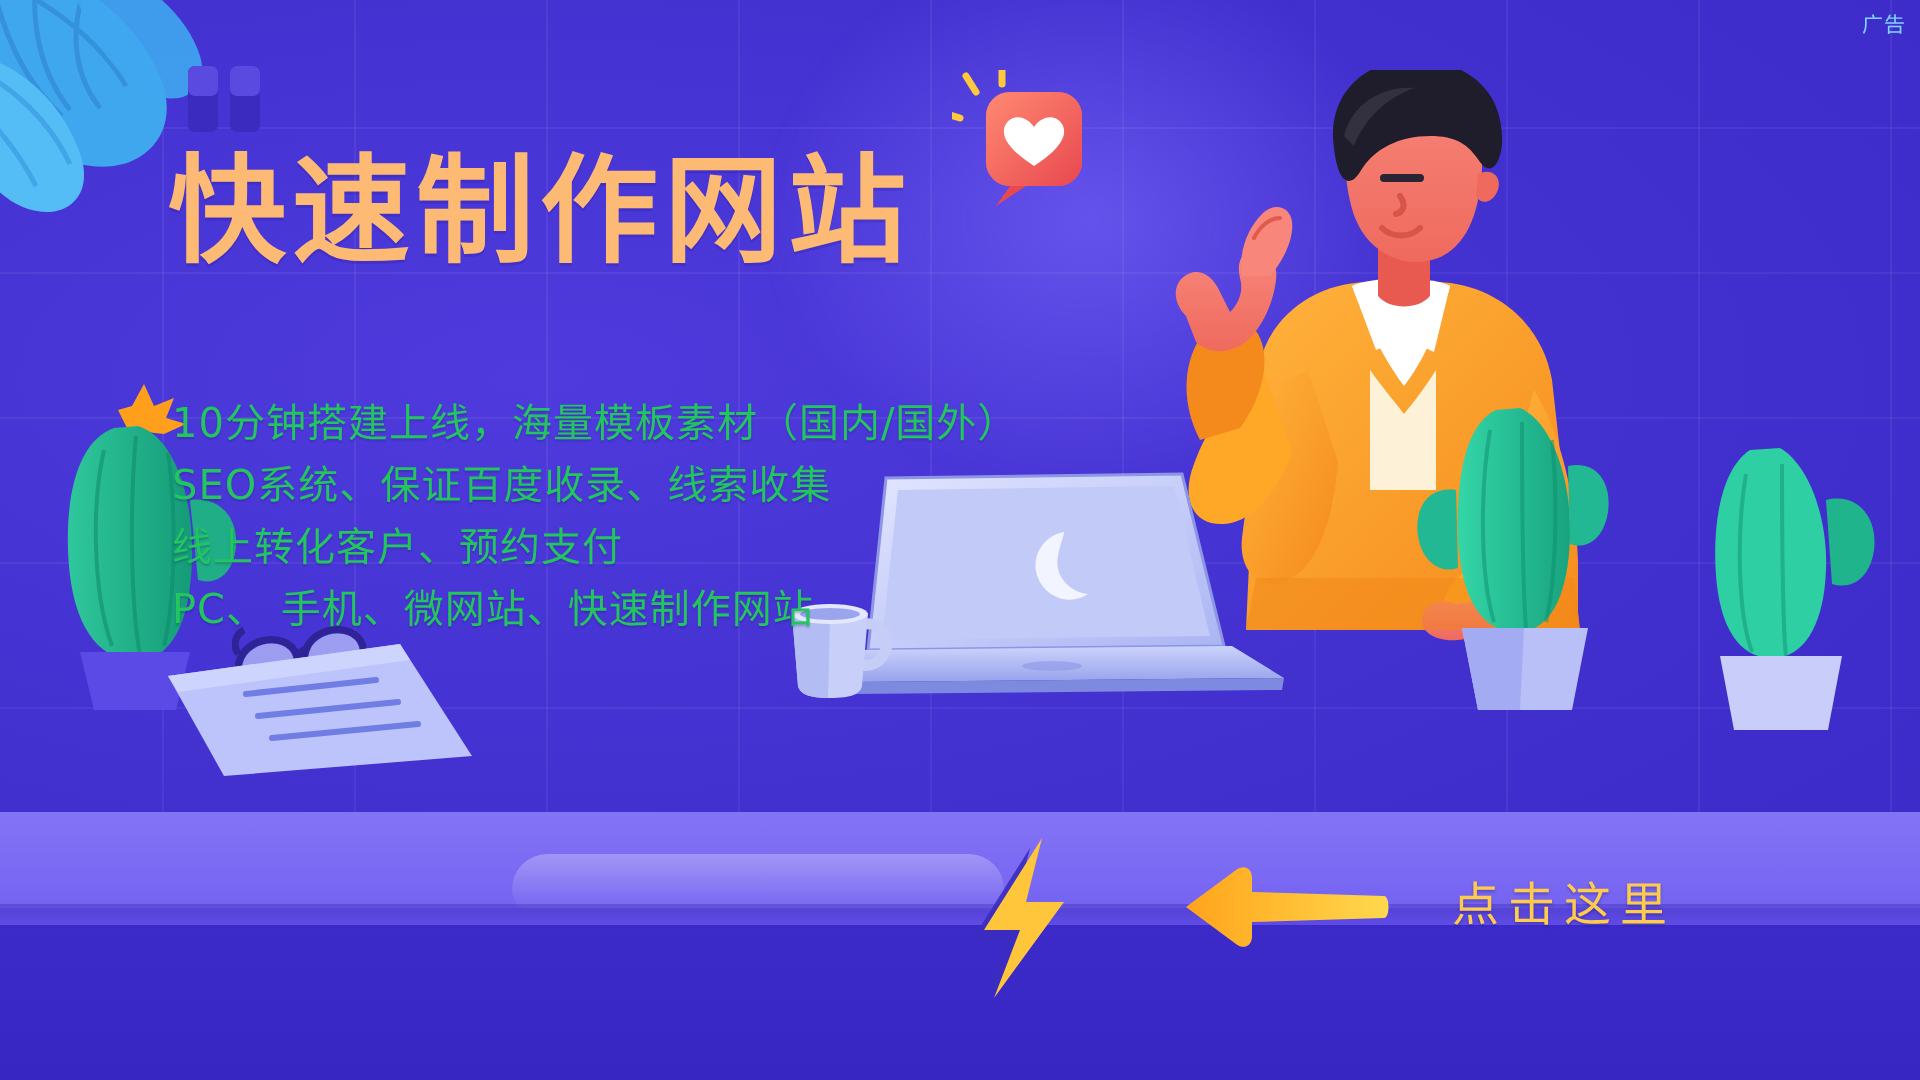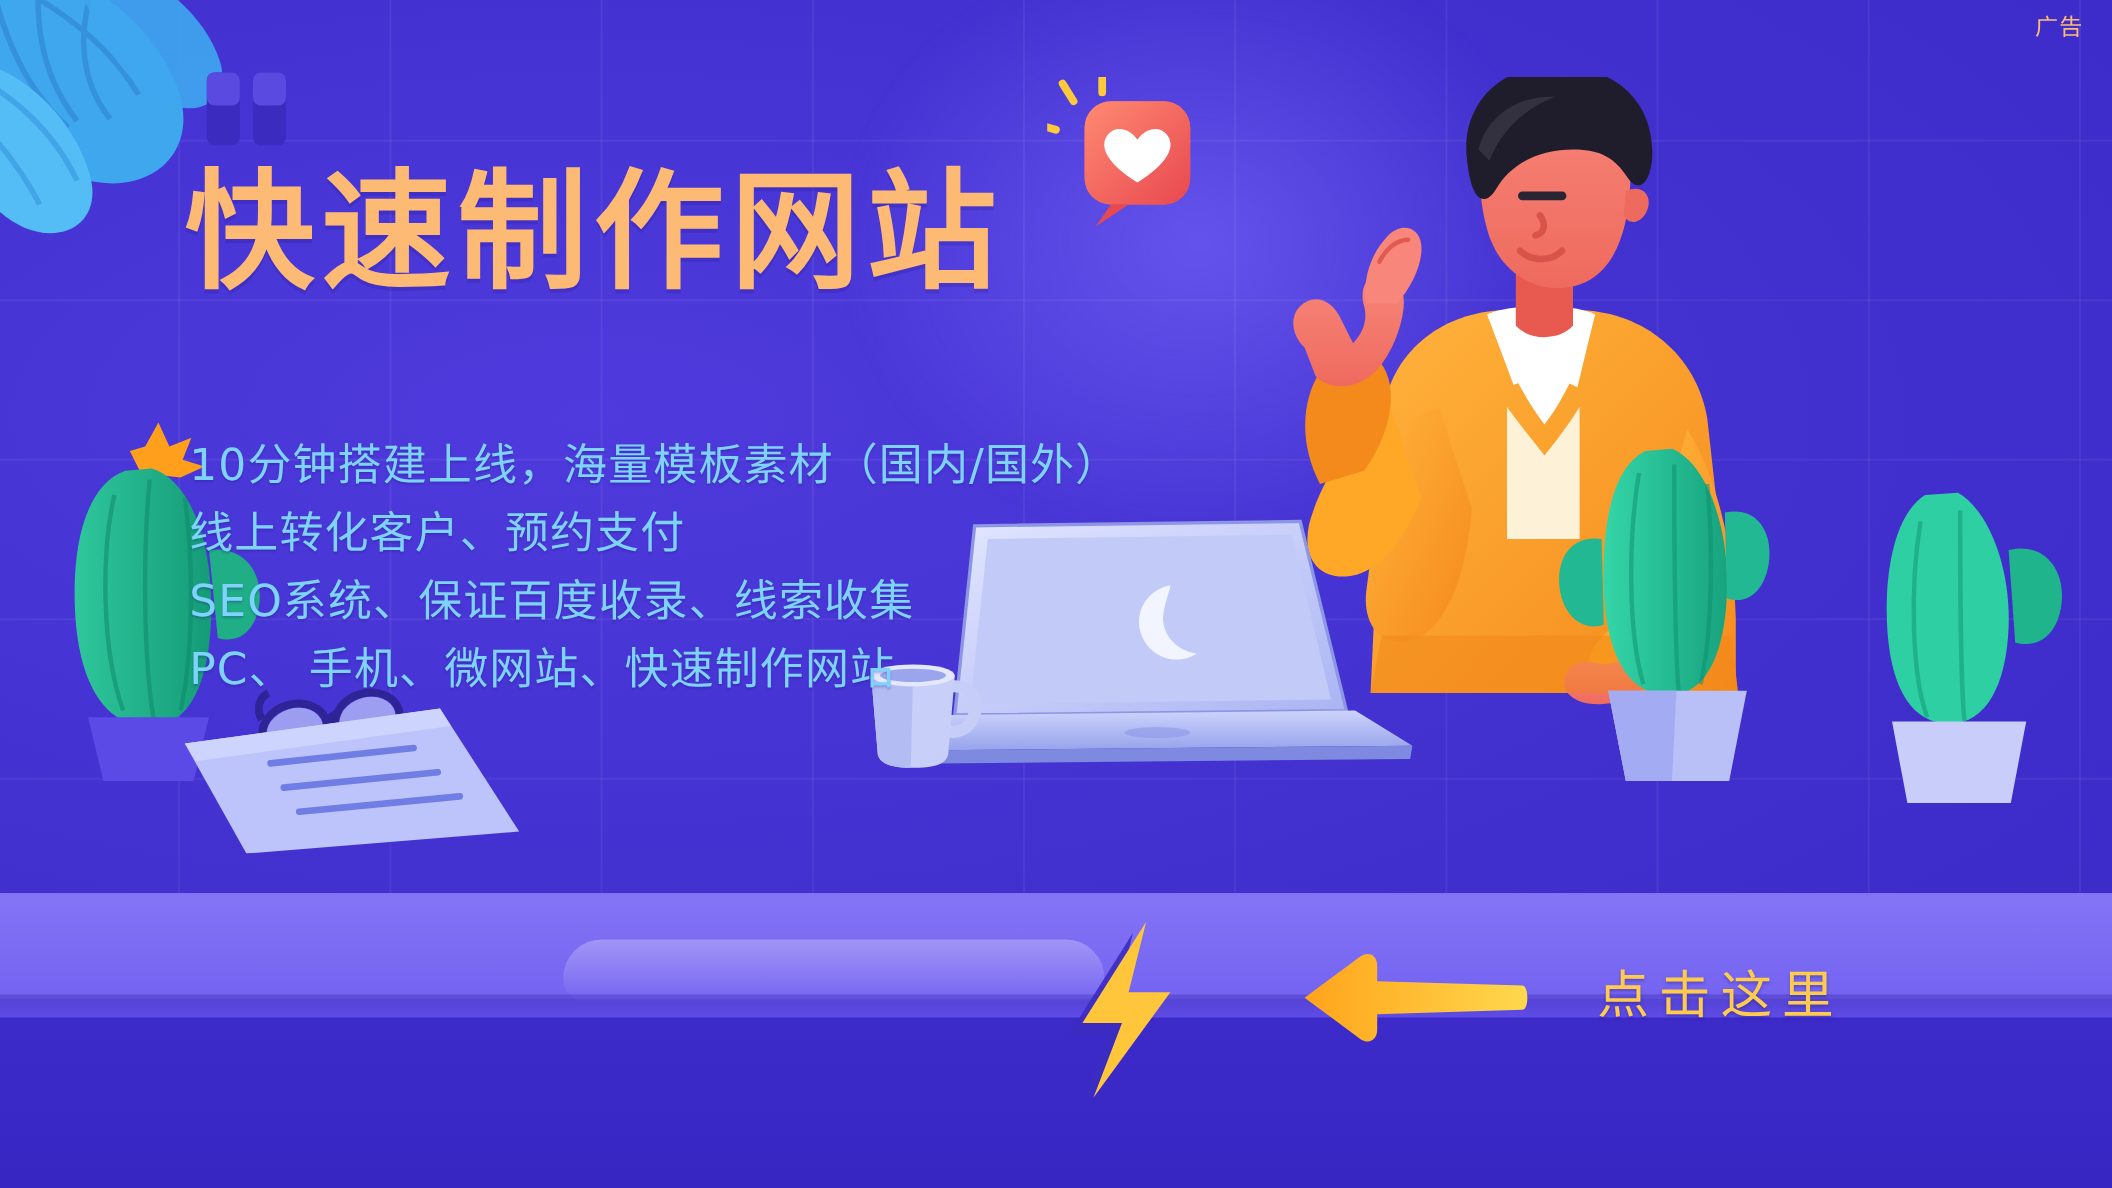--- a/index.html
+++ b/index.html
@@ -50,41 +50,41 @@
     position:absolute;left:0;bottom:0;width:1920px;height:155px;
     background:linear-gradient(180deg,#3c2bc9 0%, #3726c2 100%);
   }
   .desk-shadow{
     position:absolute;left:0;bottom:150px;width:1920px;height:26px;
     background:linear-gradient(180deg, rgba(40,24,150,.30), rgba(40,24,150,0));
   }
 
   
   .ad-label{
-    position:absolute;right:26px;top:8px;
-    color:#fdba74;font-size:21px;letter-spacing:1px;
+    position:absolute;right:14px;top:8px;
+    color:#7dd3fc;font-size:21px;letter-spacing:1px;
     font-family:"DejaVu Sans","Liberation Sans",sans-serif;
   }
 
   
   .headline{
     position:absolute;left:168px;top:148px;
     font-family:"DejaVu Sans","Liberation Sans",sans-serif;
     font-weight:700;
     font-size:118px;line-height:1.08;
     color:#fdba74;letter-spacing:6px;
     white-space:nowrap;
     text-shadow:0 3px 0 rgba(30,16,120,.18);
   }
   .copy{
     position:absolute;left:172px;top:392px;
     white-space:nowrap;
   }
   .copy-line{
-    color:#7dd3fc;
+    color:#22c55e;
     font-size:40px;
     line-height:62px;
     letter-spacing:1px;
     font-family:"DejaVu Sans","Liberation Sans",sans-serif;
     text-shadow:0 2px 2px rgba(30,16,120,.25);
   }
 
   
   .cta-btn{
     position:absolute;left:512px;top:854px;
@@ -338,22 +338,22 @@
     <div class="desk-top"></div>
     <div class="desk-edge"></div>
     <div class="desk-front"></div>
   </div>
   <div class="desk-shadow"></div>
 
   <div class="headline">快速制作网站</div>
 
   <div class="copy">
     <div class="copy-line">10分钟搭建上线，海量模板素材（国内/国外）</div>
+    <div class="copy-line">SEO系统、保证百度收录、线索收集</div>
     <div class="copy-line">线上转化客户、预约支付</div>
-    <div class="copy-line">SEO系统、保证百度收录、线索收集</div>
     <div class="copy-line">PC、 手机、微网站、快速制作网站</div>
   </div>
 
   <div class="cta-sheen"></div>
 
   <svg class="bolt" viewBox="0 0 110 160">
     <path d="M74 0 L 16 92 L 52 92 L 26 160 L 96 64 L 58 64 Z" fill="#3b2bc0" opacity=".9" transform="translate(-12,10)"></path>
     <path d="M74 0 L 16 92 L 52 92 L 26 160 L 96 64 L 58 64 Z" fill="#ffc63c"></path>
   </svg>
 

